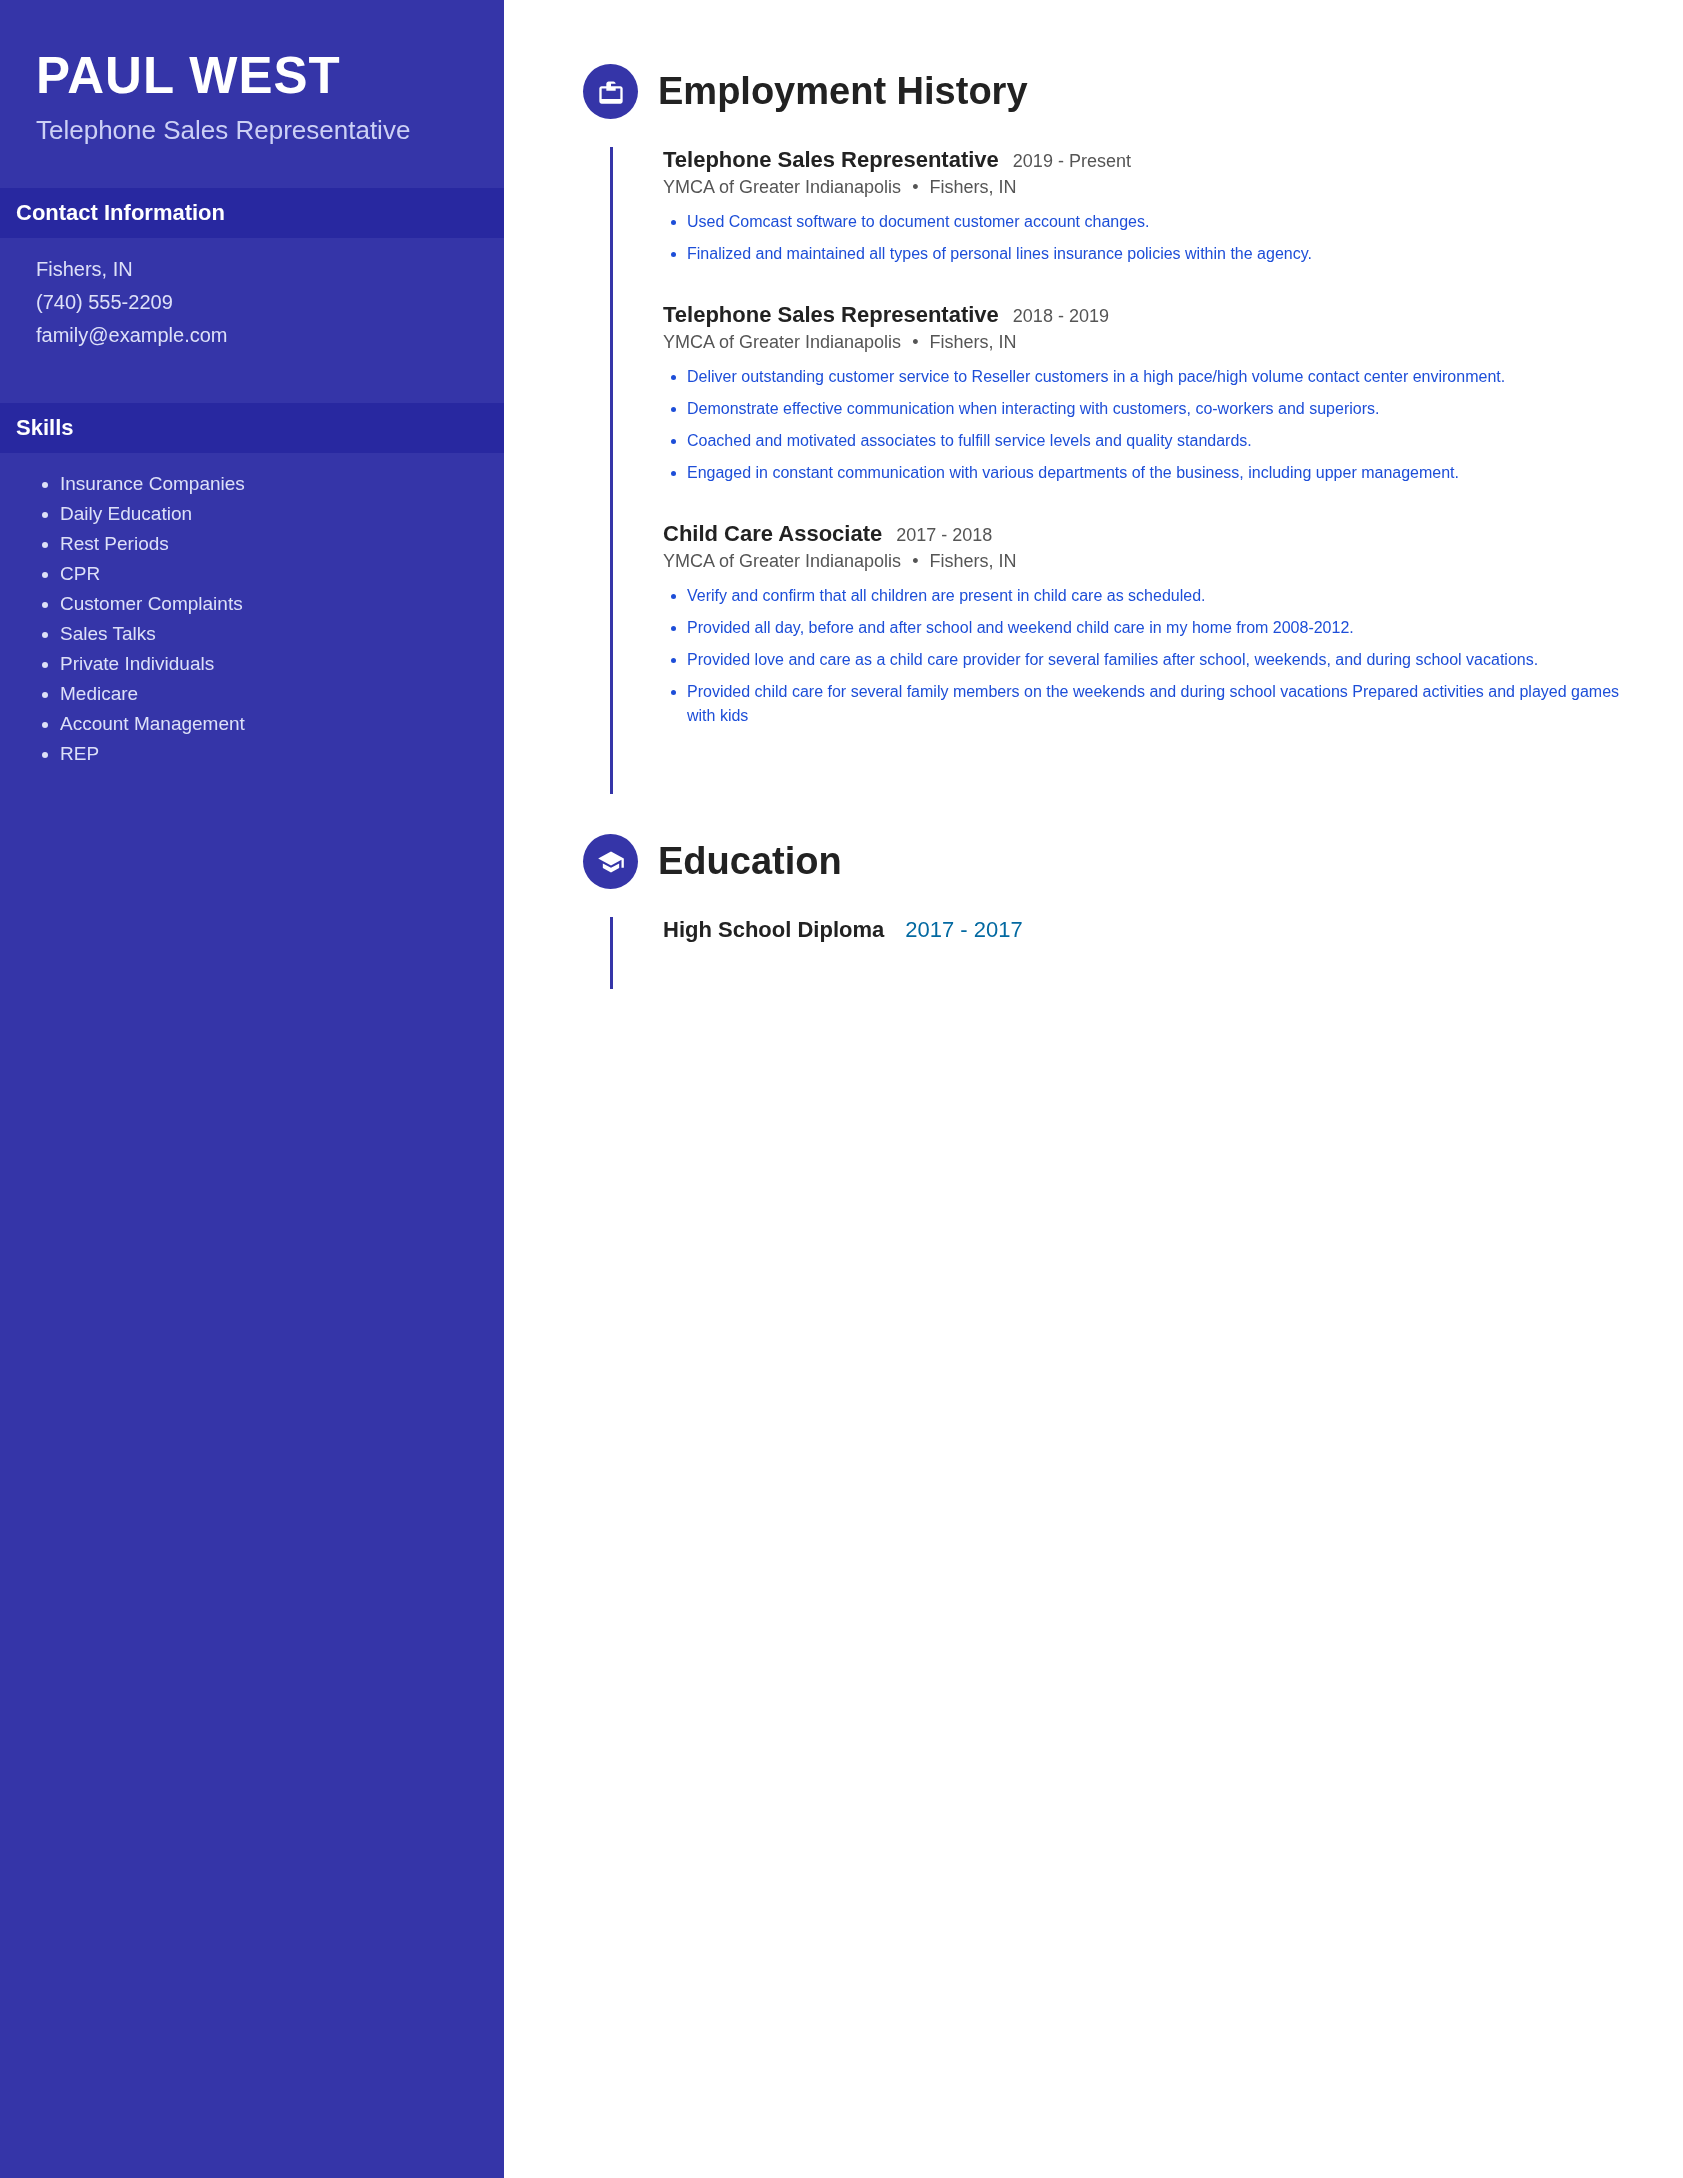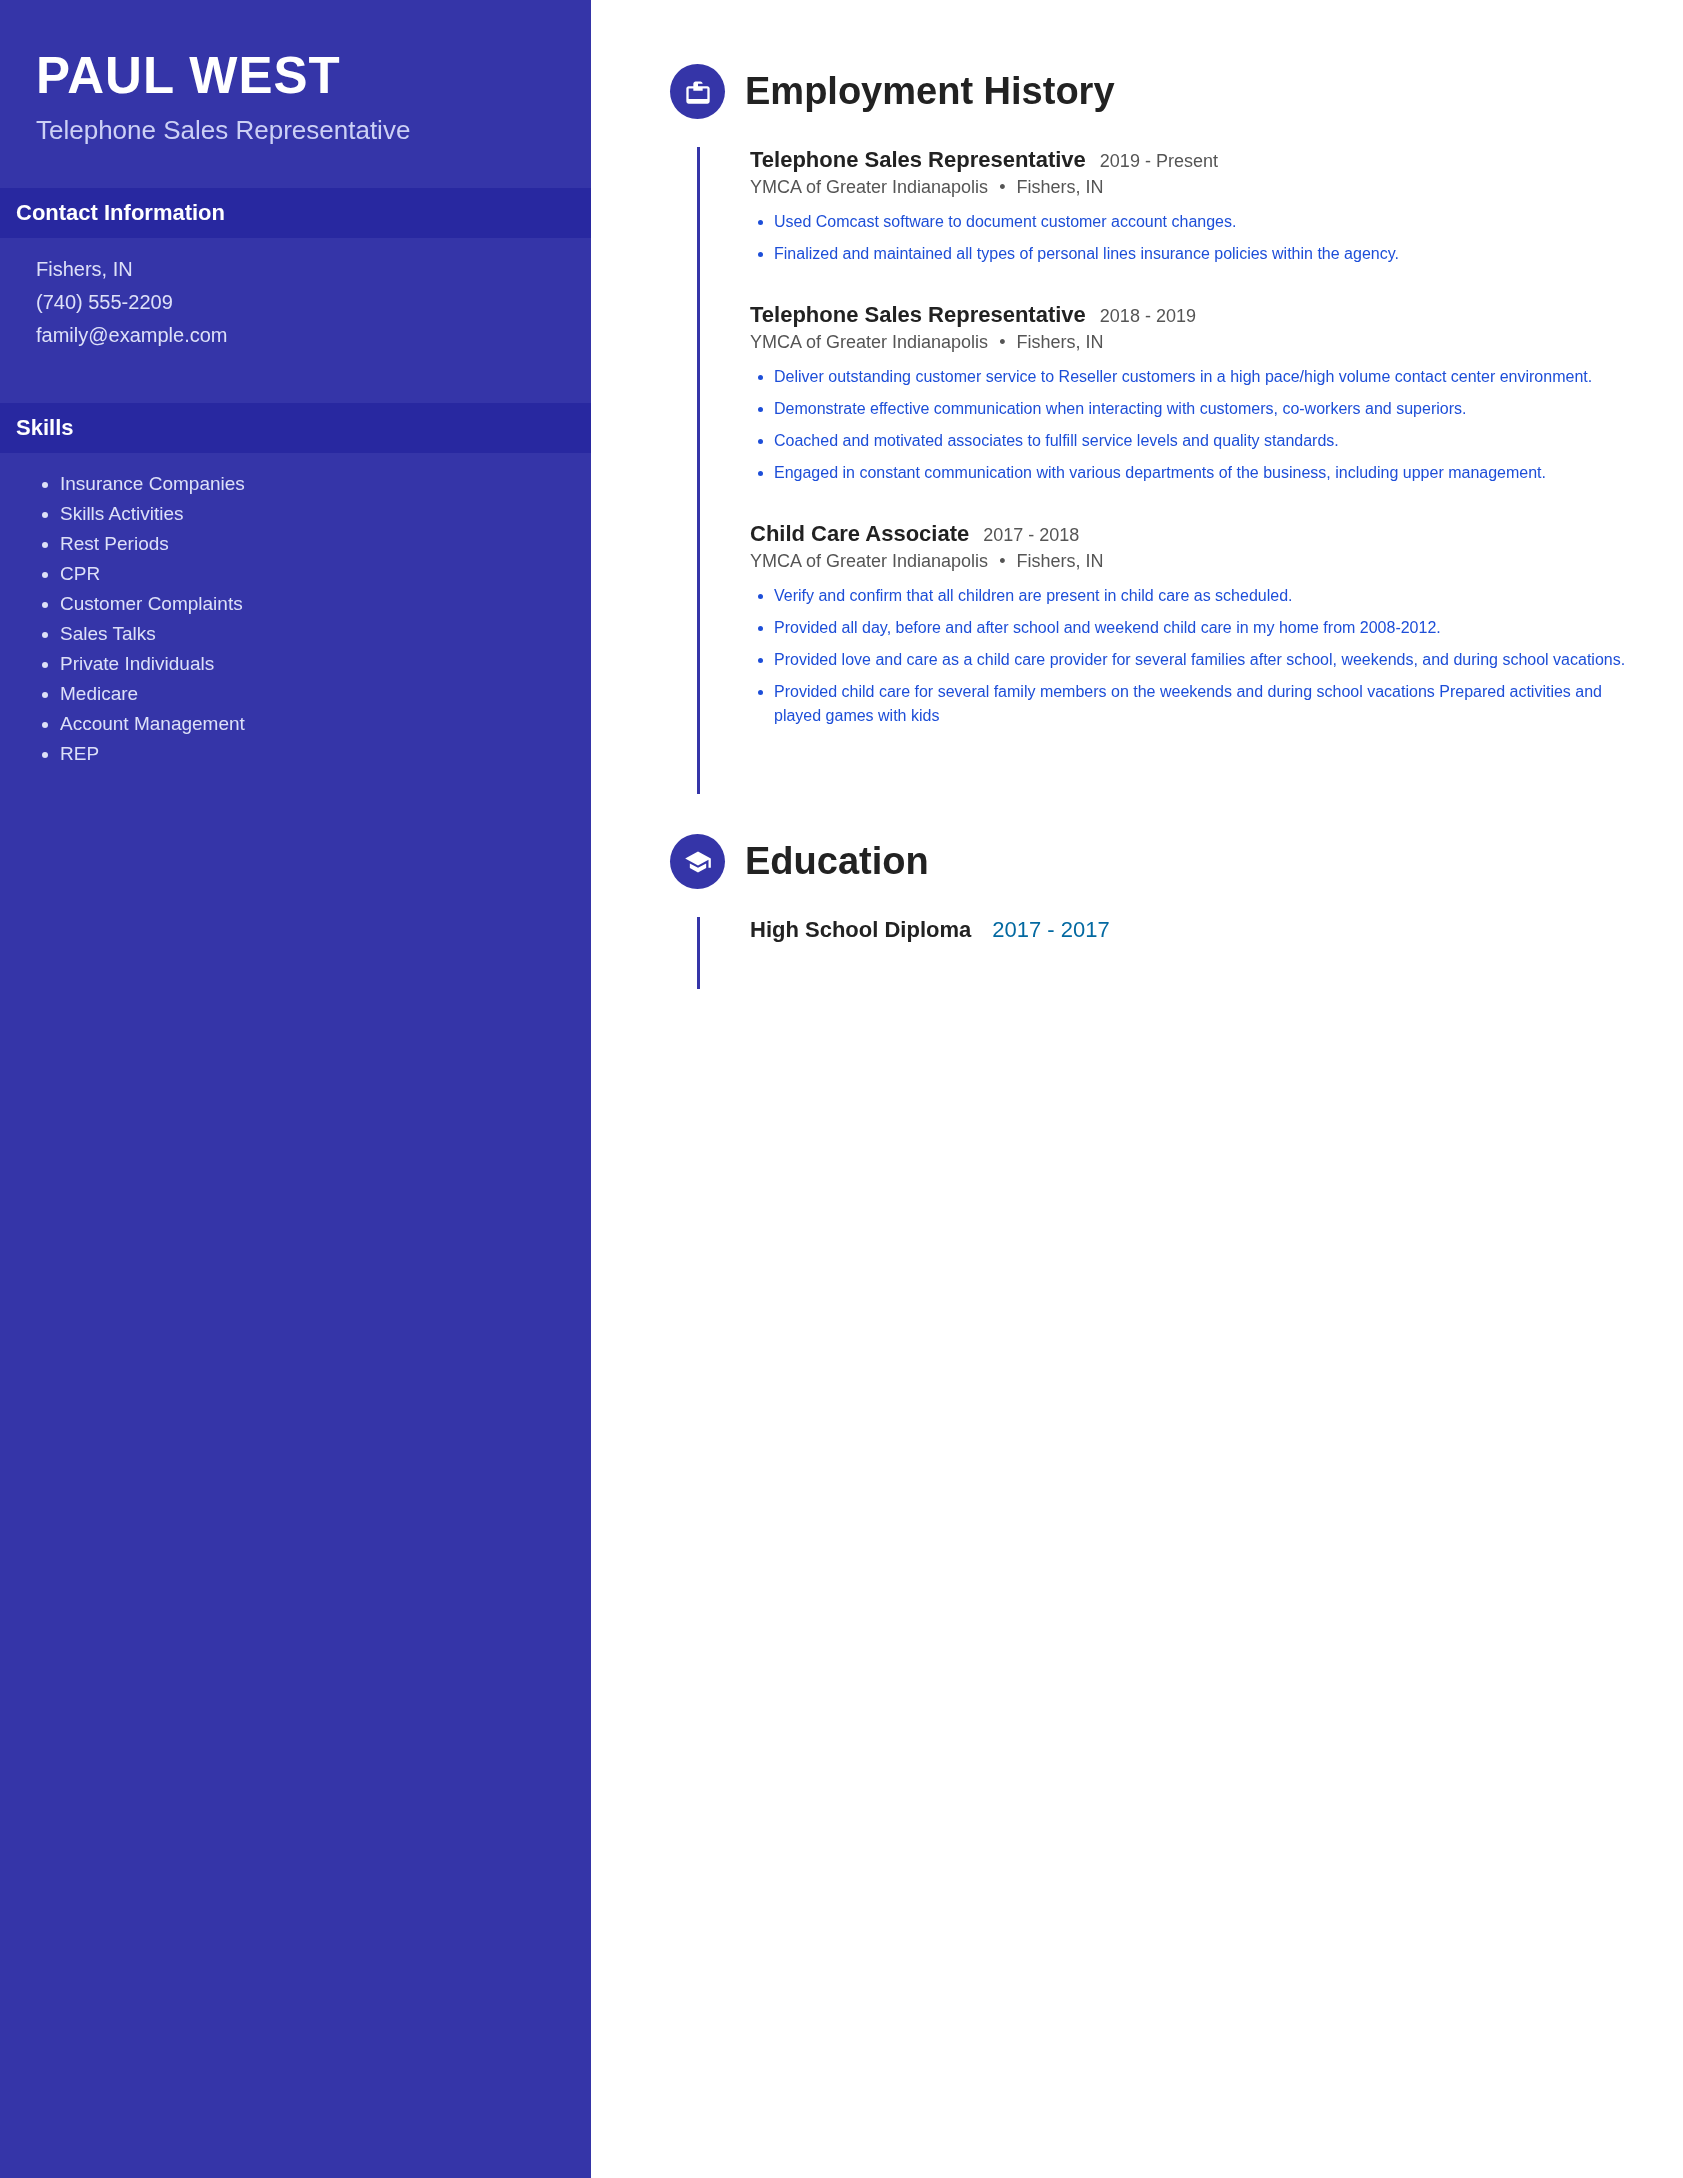--- a/index.html
+++ b/index.html
@@ -5,21 +5,21 @@
     * { margin: 0; padding: 0; box-sizing: border-box; }
     body {
       font-family: Arial, sans-serif;
       background: #fff;
       width: 1683px;
       min-height: 2178px;
       display: flex;
     }
 
     .sidebar {
-      width: 591px;
+      width: 504px;
       min-height: 2178px;
       background-color: #3535a8;
       color: #fff;
       padding: 48px 36px 48px 36px;
       flex-shrink: 0;
     }
 
     .name-title {
       margin-bottom: 40px;
     }
@@ -205,21 +205,21 @@
     <div class="section-header">Contact Information</div>
     <div class="contact-item">Fishers, IN</div>
     <div class="contact-item">(740) 555-2209</div>
     <div class="contact-item">family@example.com</div>
   </div>
 
   <div class="skills-section">
     <div class="section-header">Skills</div>
     <ul class="skill-list" id="skills-list">
         <li>Insurance Companies</li>
-        <li>Skills Activities</li>
+        <li>Daily Education</li>
         <li>Rest Periods</li>
         <li>CPR</li>
         <li>Customer Complaints</li>
         <li>Sales Talks</li>
         <li>Private Individuals</li>
         <li>Medicare</li>
         <li>Account Management</li>
         <li>REP</li>
       </ul>
   </div>

